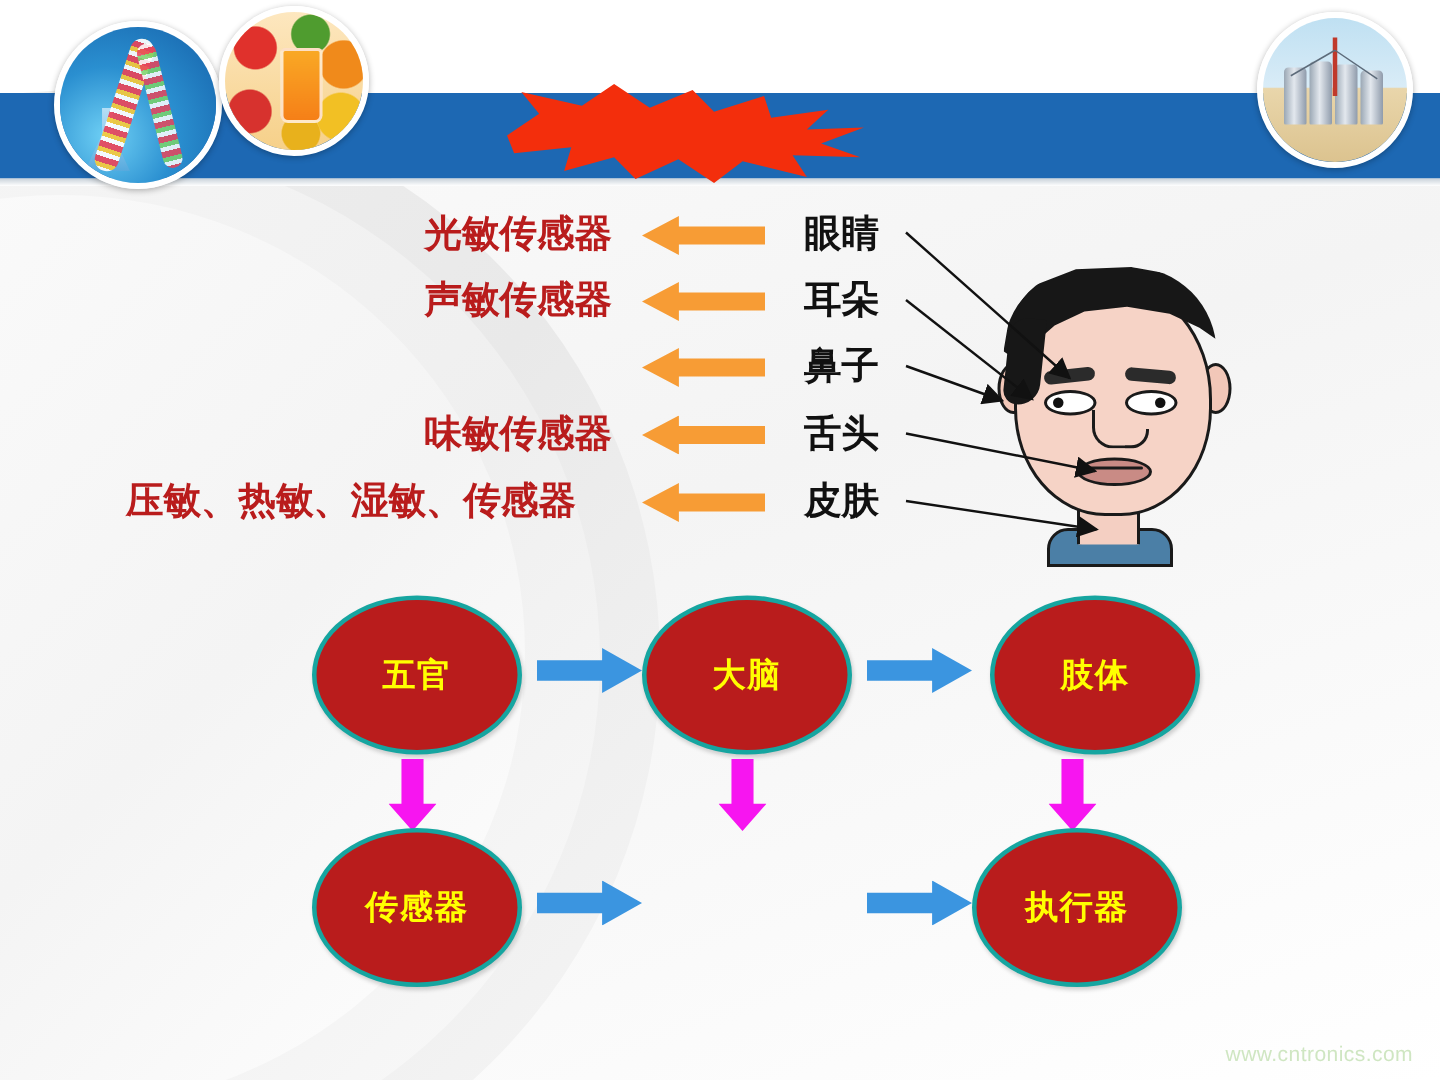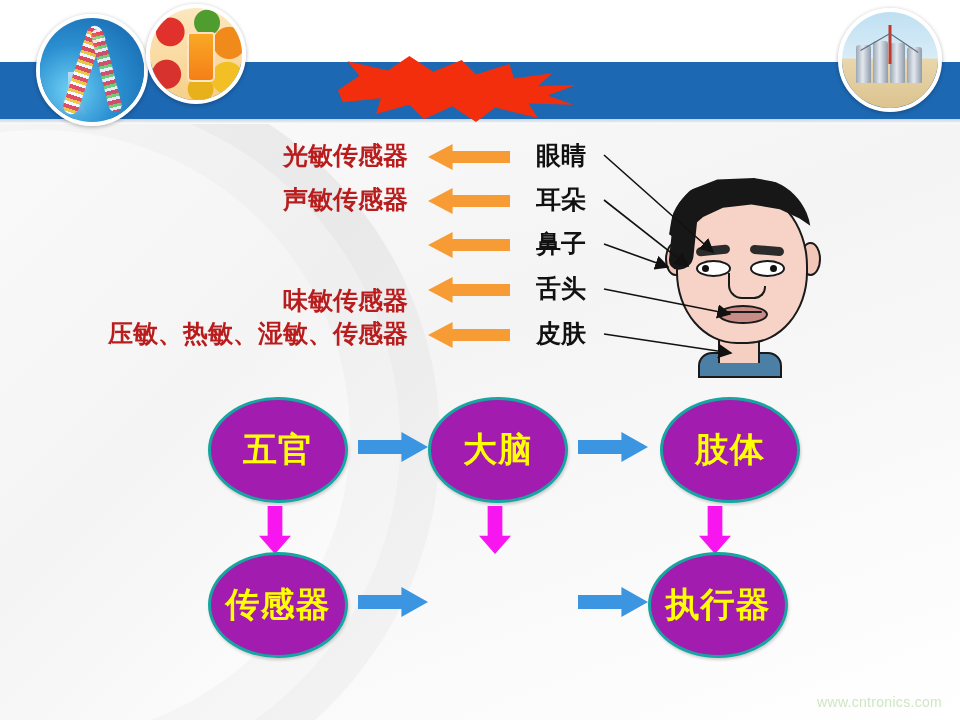--- a/index.html
+++ b/index.html
@@ -212,23 +212,23 @@
     position:absolute;left:80px;top:143px;width:42px;height:2px;
     background:#1a1a1a;border-radius:2px;
   }
 
   
   .pointer-svg{position:absolute;left:0;top:0;width:960px;height:720px;pointer-events:none;}
 
   
   .oval{
     position:absolute;width:134px;height:100px;border-radius:50%;
-    background:#a21caf;border:3px solid #16a5a0;
+    background:#b91c1c;border:3px solid #16a5a0;
     display:flex;align-items:center;justify-content:center;
-    color:#ffff00;font-size:34px;font-weight:bold;letter-spacing:1px;
+    color:#ffff00;font-size:22px;font-weight:bold;letter-spacing:1px;
     font-family:"DejaVu Sans","Liberation Sans",sans-serif;
     box-shadow:1px 2px 3px rgba(0,0,0,.18);
     text-align:center;
   }
   .arrow-right-blue{
     position:absolute;width:70px;height:30px;background:#3b95e0;
     clip-path:polygon(0% 27%,62% 27%,62% 0%,100% 50%,62% 100%,62% 73%,0% 73%);
   }
   .arrow-down-pink{
     position:absolute;width:32px;height:48px;background:#f715f0;
@@ -284,25 +284,25 @@
   <div class="arrow-left" style="left:428px;top:144px;"></div>
   <div class="organ-label" style="left:536px;top:139px;">眼睛</div>
 
   <div class="sensor-label" style="left:60px;right:auto;top:183px;width:348px;text-align:right;">声敏传感器</div>
   <div class="arrow-left" style="left:428px;top:188px;"></div>
   <div class="organ-label" style="left:536px;top:183px;">耳朵</div>
 
   <div class="arrow-left" style="left:428px;top:232px;"></div>
   <div class="organ-label" style="left:536px;top:227px;">鼻子</div>
 
-  <div class="sensor-label" style="left:60px;right:auto;top:272px;width:348px;text-align:right;margin-top:12px;">味敏传感器</div>
+  <div class="sensor-label" style="left:60px;right:auto;top:272px;width:348px;text-align:right;">味敏传感器</div>
   <div class="arrow-left" style="left:428px;top:277px;"></div>
   <div class="organ-label" style="left:536px;top:272px;">舌头</div>
 
-  <div class="sensor-label" style="left:60px;right:auto;top:317px;width:348px;text-align:right;">压敏、热敏、湿敏、传感器</div>
+  <div class="sensor-label" style="left:60px;right:auto;top:317px;width:348px;text-align:center;">压敏、热敏、湿敏、传感器</div>
   <div class="arrow-left" style="left:428px;top:322px;"></div>
   <div class="organ-label" style="left:536px;top:317px;">皮肤</div>
 
   <div class="face-wrap">
     <div class="shirt"></div>
     <div class="neck"></div>
     <div class="ear ear-l"></div>
     <div class="ear ear-r"></div>
     <div class="head"></div>
     <div class="brow brow-l"></div>

